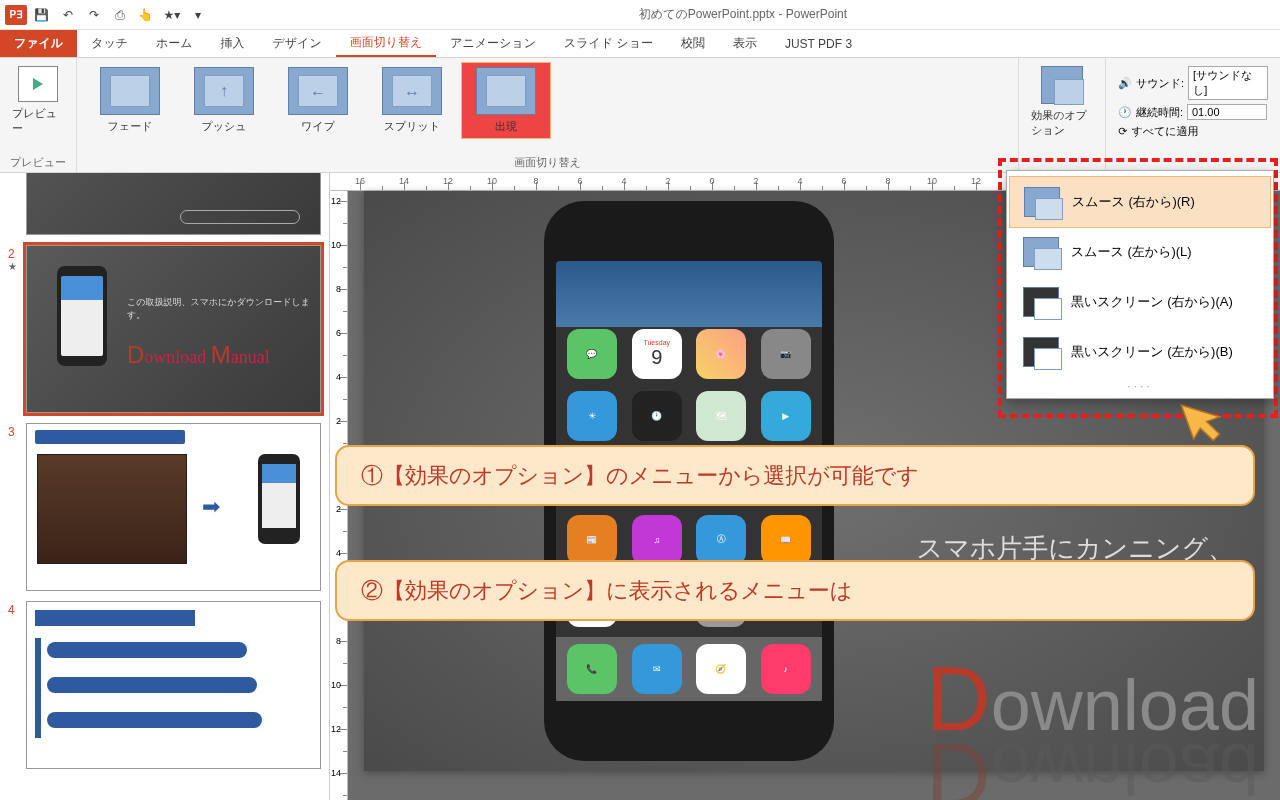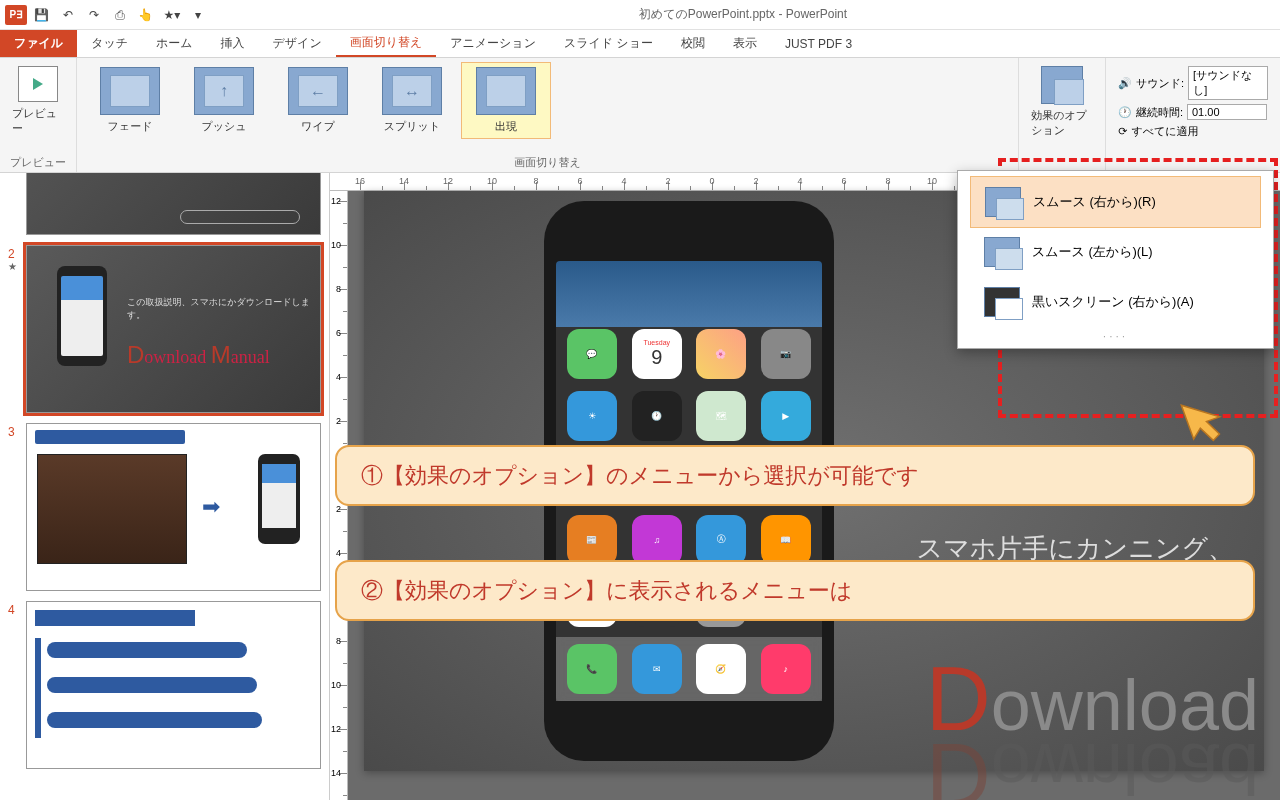--- a/index.html
+++ b/index.html
@@ -17,21 +17,21 @@
 .tab { padding: 0 14px; display: flex; align-items: center; font-size: 12px; color: #444; cursor: pointer; }
 .tab.file { background: #d24726; color: #fff; font-weight: bold; }
 .tab.active { color: #d24726; border-bottom: 2px solid #d24726; background: #fff; }
 
 
 .ribbon { height: 115px; background: #f5f5f5; border-bottom: 1px solid #d4d4d4; display: flex; position: relative; }
 .ribbon-group { border-right: 1px solid #ddd; padding: 4px 8px 2px 8px; display: flex; flex-direction: column; justify-content: space-between; }
 .group-label { font-size: 11px; color: #666; text-align: center; padding-top: 2px; }
 .transition-list { display: flex; gap: 4px; }
 .trans-item { width: 90px; display: flex; flex-direction: column; align-items: center; padding: 4px; border: 1px solid transparent; cursor: pointer; }
-.trans-item.selected { background: #fef9c3; border-color: #f2ba78; text-align: center; }
+.trans-item.selected { background: #ef4444; border-color: #f2ba78; text-align: center; }
 .trans-icon { width: 60px; height: 48px; background: #88a8d0; border: 1px solid #5e7fa6; position: relative; display: flex; align-items: center; justify-content: center; }
 .trans-icon.none { background: #fff; border: 1px solid #999; }
 .trans-icon .inner { position: absolute; width: 40px; height: 32px; background: #bcd0e8; border: 1px solid #7f9fc4; display: flex; align-items: center; justify-content: center; color: #5e7fa6; font-size: 16px; }
 .trans-label { font-size: 11px; margin-top: 4px; color: #333; }
 .preview-btn { width: 60px; display: flex; flex-direction: column; align-items: center; padding: 4px; }
 .preview-icon { width: 40px; height: 36px; border: 1px solid #888; background: #fff; position: relative; display: flex; align-items: center; justify-content: center; }
 .preview-icon::after { content: ""; width: 0; height: 0; border-left: 10px solid #4a8; border-top: 6px solid transparent; border-bottom: 6px solid transparent; }
 .effect-opt { width: 70px; display: flex; flex-direction: column; align-items: center; padding: 4px; cursor: pointer; }
 .effect-icon { width: 42px; height: 38px; background: #88a8d0; border: 1px solid #5e7fa6; position: relative; }
 .effect-icon::after { content: ""; position: absolute; right: -2px; bottom: -2px; width: 28px; height: 24px; background: #bcd0e8; border: 1px solid #7f9fc4; }
@@ -61,21 +61,21 @@
 .slide-canvas { width: 900px; height: 580px; background: radial-gradient(ellipse at center, #707070, #4a4a4a); position: relative; box-shadow: 0 2px 8px rgba(0,0,0,.3); }
 .phone-big { width: 290px; height: 560px; background: #1a1a1a; border-radius: 40px; position: absolute; left: 180px; top: 10px; padding: 60px 12px; }
 .phone-screen { width: 100%; height: 100%; background: linear-gradient(to bottom, #2a5a8a 0%, #4a7aaa 15%, #333 15%); border-radius: 4px; position: relative; }
 .phone-screen .row { display: flex; justify-content: space-around; padding: 6px 4px; }
 .app { width: 50px; height: 50px; border-radius: 12px; display: flex; align-items: center; justify-content: center; font-size: 9px; color: #fff; flex-direction: column; }
 .slide-watermark { position: absolute; right: 5px; bottom: 20px; font-family: "Times New Roman", serif; font-size: 72px; color: #8a8a8a; }
 .slide-watermark .d { color: #b83a2a; font-size: 90px; }
 .slide-subtitle { position: absolute; right: 30px; top: 340px; color: #ddd; font-size: 26px; font-family: serif; }
 
 
-.dropdown { position: absolute; right: 6px; top: 170px; width: 317px; background: #fff; border: 1px solid #aaa; box-shadow: 0 4px 12px rgba(0,0,0,.3); z-index: 100; padding: 6px 12px; }
+.dropdown { position: absolute; right: 6px; top: 170px; width: 268px; background: #fff; border: 1px solid #aaa; box-shadow: 0 4px 12px rgba(0,0,0,.3); z-index: 100; padding: 6px 2px; }
 .dd-item { display: flex; align-items: center; gap: 12px; padding: 10px 14px; font-size: 13px; cursor: pointer; }
 .dd-item.sel { background: #fce0c4; border: 1px solid #f2ba78; margin: -1px 0; }
 .dd-icon { width: 36px; height: 30px; background: #88a8d0; border: 1px solid #5e7fa6; position: relative; flex-shrink: 0; }
 .dd-icon::after { content: ""; position: absolute; right: -4px; bottom: -4px; width: 26px; height: 20px; background: #cddded; border: 1px solid #7f9fc4; }
 .dd-icon.black::after { background: #fff; }
 .dd-icon.black { background: #333; }
 .dd-highlight { position: absolute; right: 2px; top: 158px; width: 280px; height: 260px; border: 4px dashed #e62020; z-index: 99; pointer-events: none; }
 .cursor-arrow { position: absolute; right: 50px; top: 395px; z-index: 101; font-size: 40px; color: #f5a623; transform: rotate(-20deg); text-shadow: 1px 1px 2px rgba(0,0,0,.4); pointer-events: none; }
 
 
@@ -413,20 +413,24 @@
     <span>スムース (右から)(R)</span>
   </div>
   <div class="dd-item">
     <div class="dd-icon"></div>
     <span>スムース (左から)(L)</span>
   </div>
   <div class="dd-item">
     <div class="dd-icon black"></div>
     <span>黒いスクリーン (右から)(A)</span>
   </div>
+  <div class="dd-item">
+    <div class="dd-icon black"></div>
+    <span>黒いスクリーン (左から)(B)</span>
+  </div>
   <div style="text-align:center;color:#999;font-size:10px;letter-spacing:3px;padding-top:4px">····</div>
 </div>
 
 <svg class="cursor-arrow" width="44" height="50" viewBox="0 0 44 50">
   <path d="M2 2 L2 38 L12 30 L20 46 L28 42 L20 26 L34 26 Z" fill="#f7b84a" stroke="#b87520" stroke-width="1.5"></path>
 </svg>
 
 <div class="callout callout1">
   <span>①【効果のオプション】のメニューから選択が可能です</span>
 </div>

